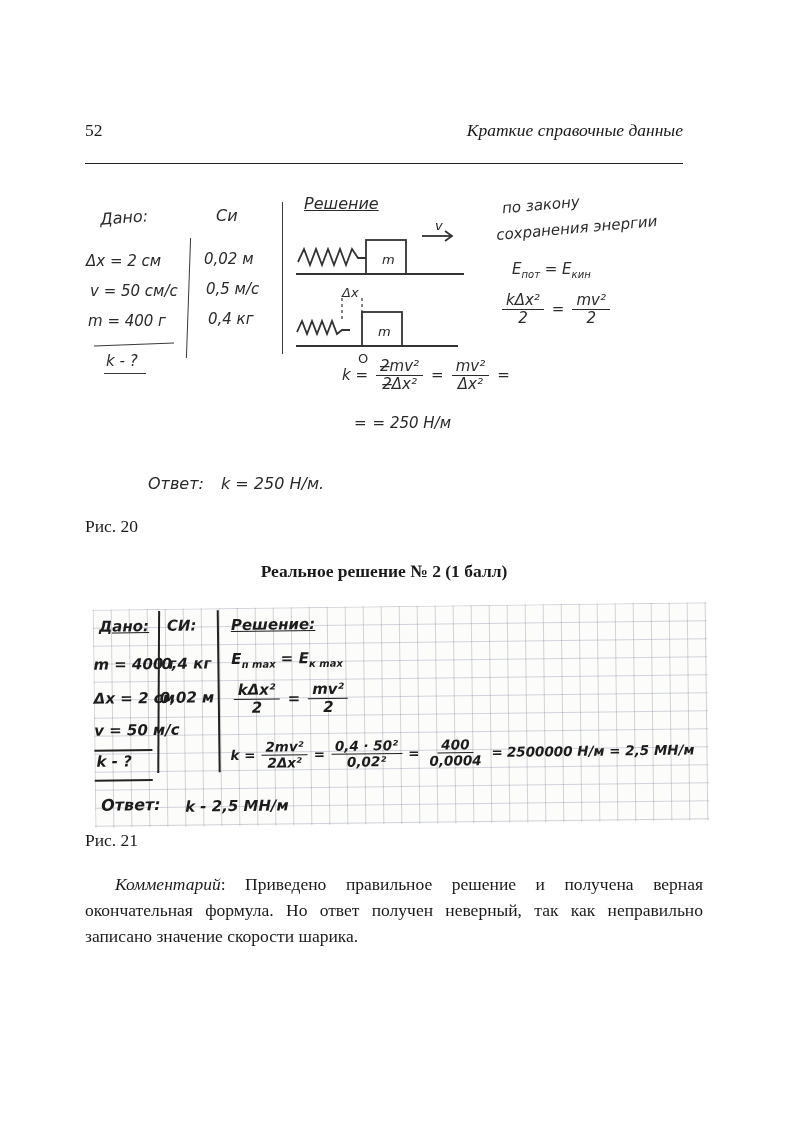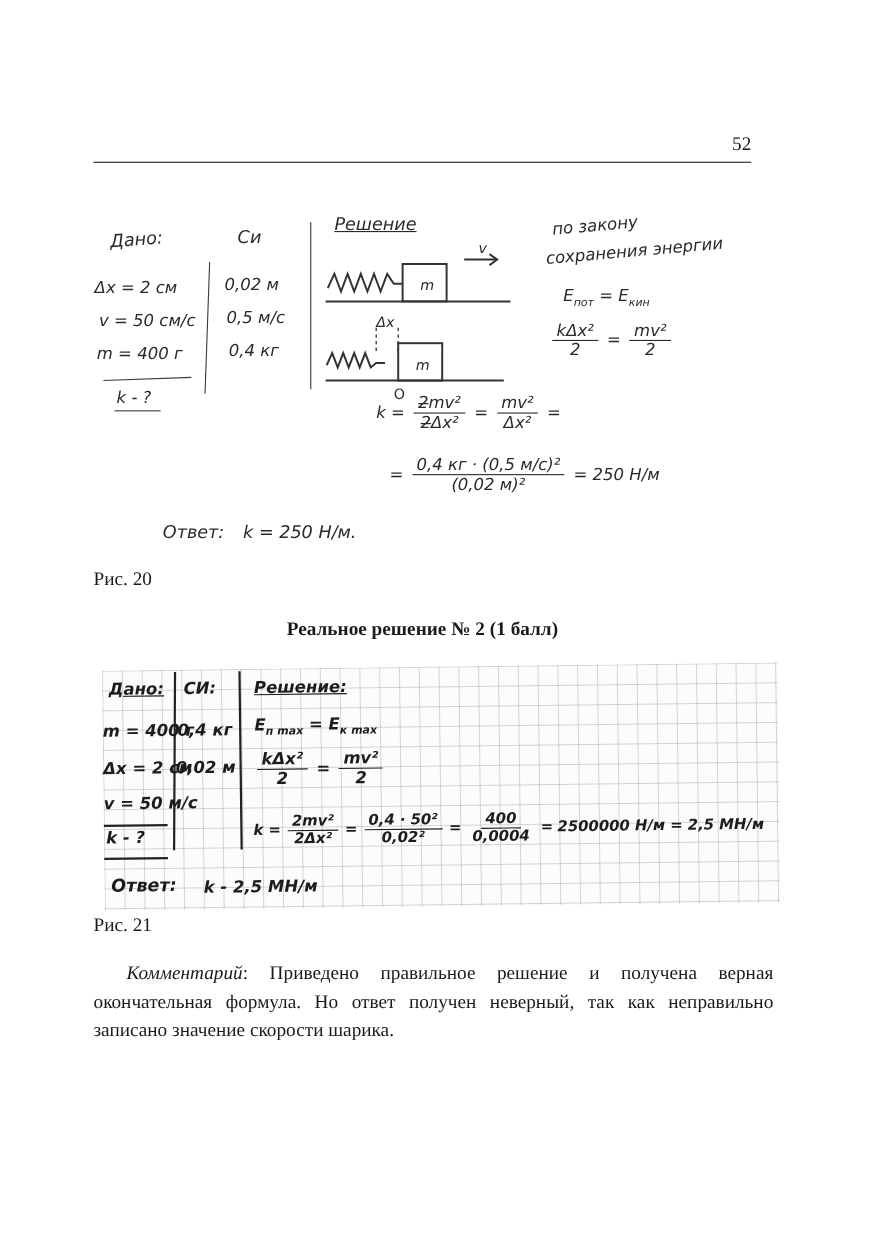--- a/index.html
+++ b/index.html
@@ -10,23 +10,22 @@
     overflow:hidden;
     font-family:"Liberation Serif", serif;
     color:#1a1a1a;
   }
   .abs { position:absolute; white-space:nowrap; }
 
   
   .page-header {
     position:absolute; top:120px; left:85px; width:598px;
     display:flex; justify-content:space-between; align-items:flex-end;
-    border-bottom:1.3px solid #222; padding-bottom:6px;
+    border-bottom:1.3px solid #222; padding-bottom:22px;
     font-size:17.5px;
-    flex-direction:column;
   }
   .page-header .title { font-style:italic; }
   .caption { position:absolute; left:85px; width:598px; text-align:left; font-size:17.5px; }
   .heading { position:absolute; left:85px; width:598px; text-align:center; font-size:17.5px; font-weight:bold; }
   .comment {
     position:absolute; left:85px; top:872px; width:618px;
     font-size:17.5px; line-height:1.48; text-align:justify; text-indent:30px;
     white-space:normal;
   }
   .comment .lbl { font-style:italic;margin-top:16px; }
@@ -64,20 +63,21 @@
   svg.diag { position:absolute; overflow:visible; }
   svg.diag .ln { fill:none; stroke:#333; stroke-width:1.8; }
   svg.diag .dash { fill:none; stroke:#333; stroke-width:1.2; stroke-dasharray:3 3; }
   svg.diag text { font-family:"DejaVu Sans", sans-serif; font-style:italic; font-size:13px; fill:#2a2a2a; }
 </style>
 </head>
 <body>
 
 <div class="page-header">
   <span>52</span>
+  <span class="title">Краткие справочные данные</span>
 </div>
 
 <div id="fig20">
 
   <div class="abs hw" style="left:14px; top:16px; font-size:16px; transform:rotate(-4deg);">Дано:</div>
   <div class="abs hw" style="left:0;   top:60px;">Δx = 2 см</div>
   <div class="abs hw" style="left:4px; top:90px;">v = 50 см/с</div>
   <div class="abs hw" style="left:2px; top:120px;">m = 400 г</div>
 
   <div class="hline" style="left:8px; top:152px; width:80px; transform:rotate(-2deg);"></div>
@@ -145,24 +145,20 @@
     <span>=</span>
     <span class="frac">
         <span class="num">mv²</span>
         <span class="den">Δx²</span>
       </span>
     <span>=</span>
   </div>
 
   <div class="abs hw eqrow" style="left:268px; top:222px;">
     <span>=</span>
-    <span class="frac">
-        <span class="num">0,4 кг · (0,5 м/с)²</span>
-        <span class="den">(0,02 м)²</span>
-      </span>
     <span>= 250 Н/м</span>
   </div>
 
   <div class="abs hw" style="left:62px; top:282px; font-size:16px;">
     <span>Ответ:</span>
     <span style="margin-left:12px;">k = 250 Н/м.</span>
   </div>
 </div>
 
 <div class="caption" style="top:516px;">Рис. 20</div>

